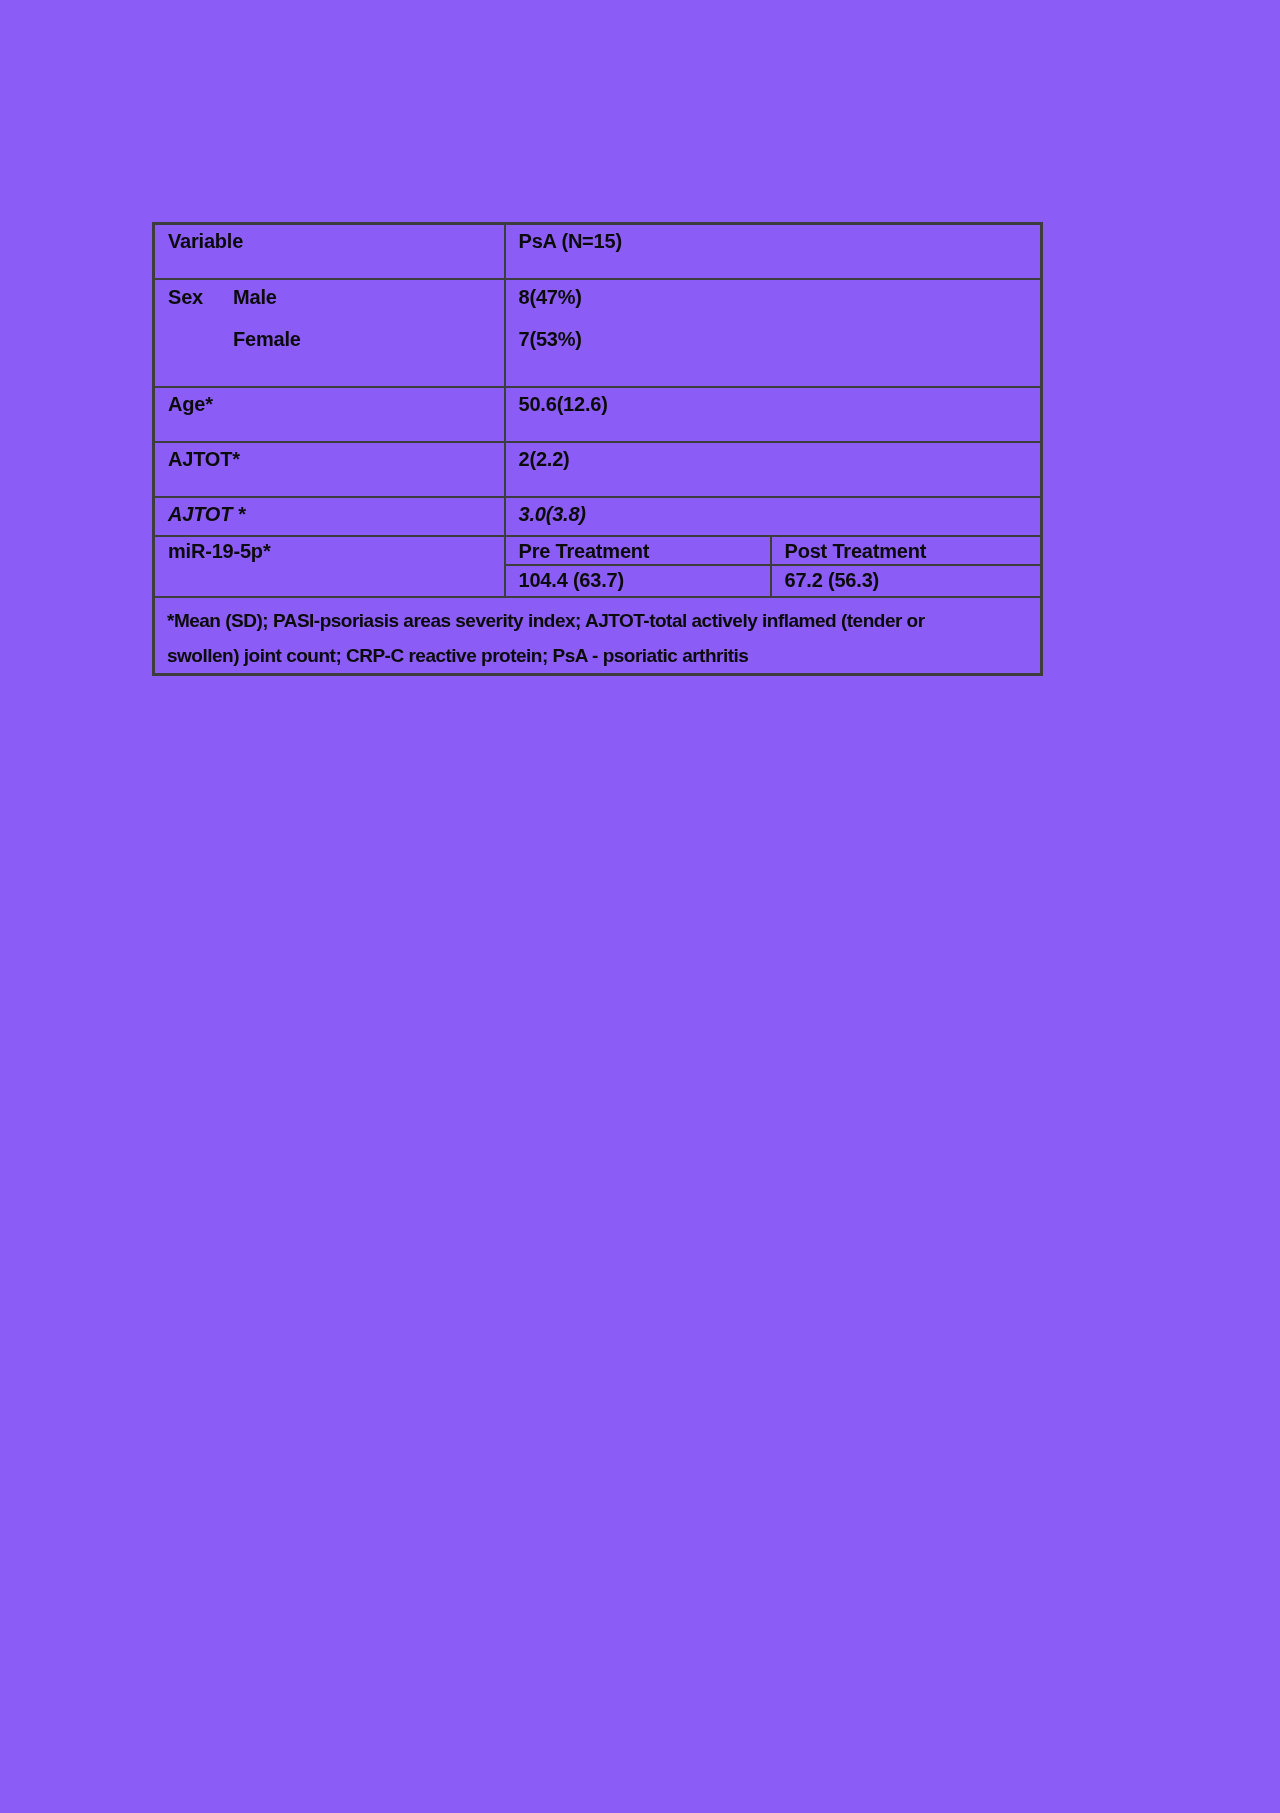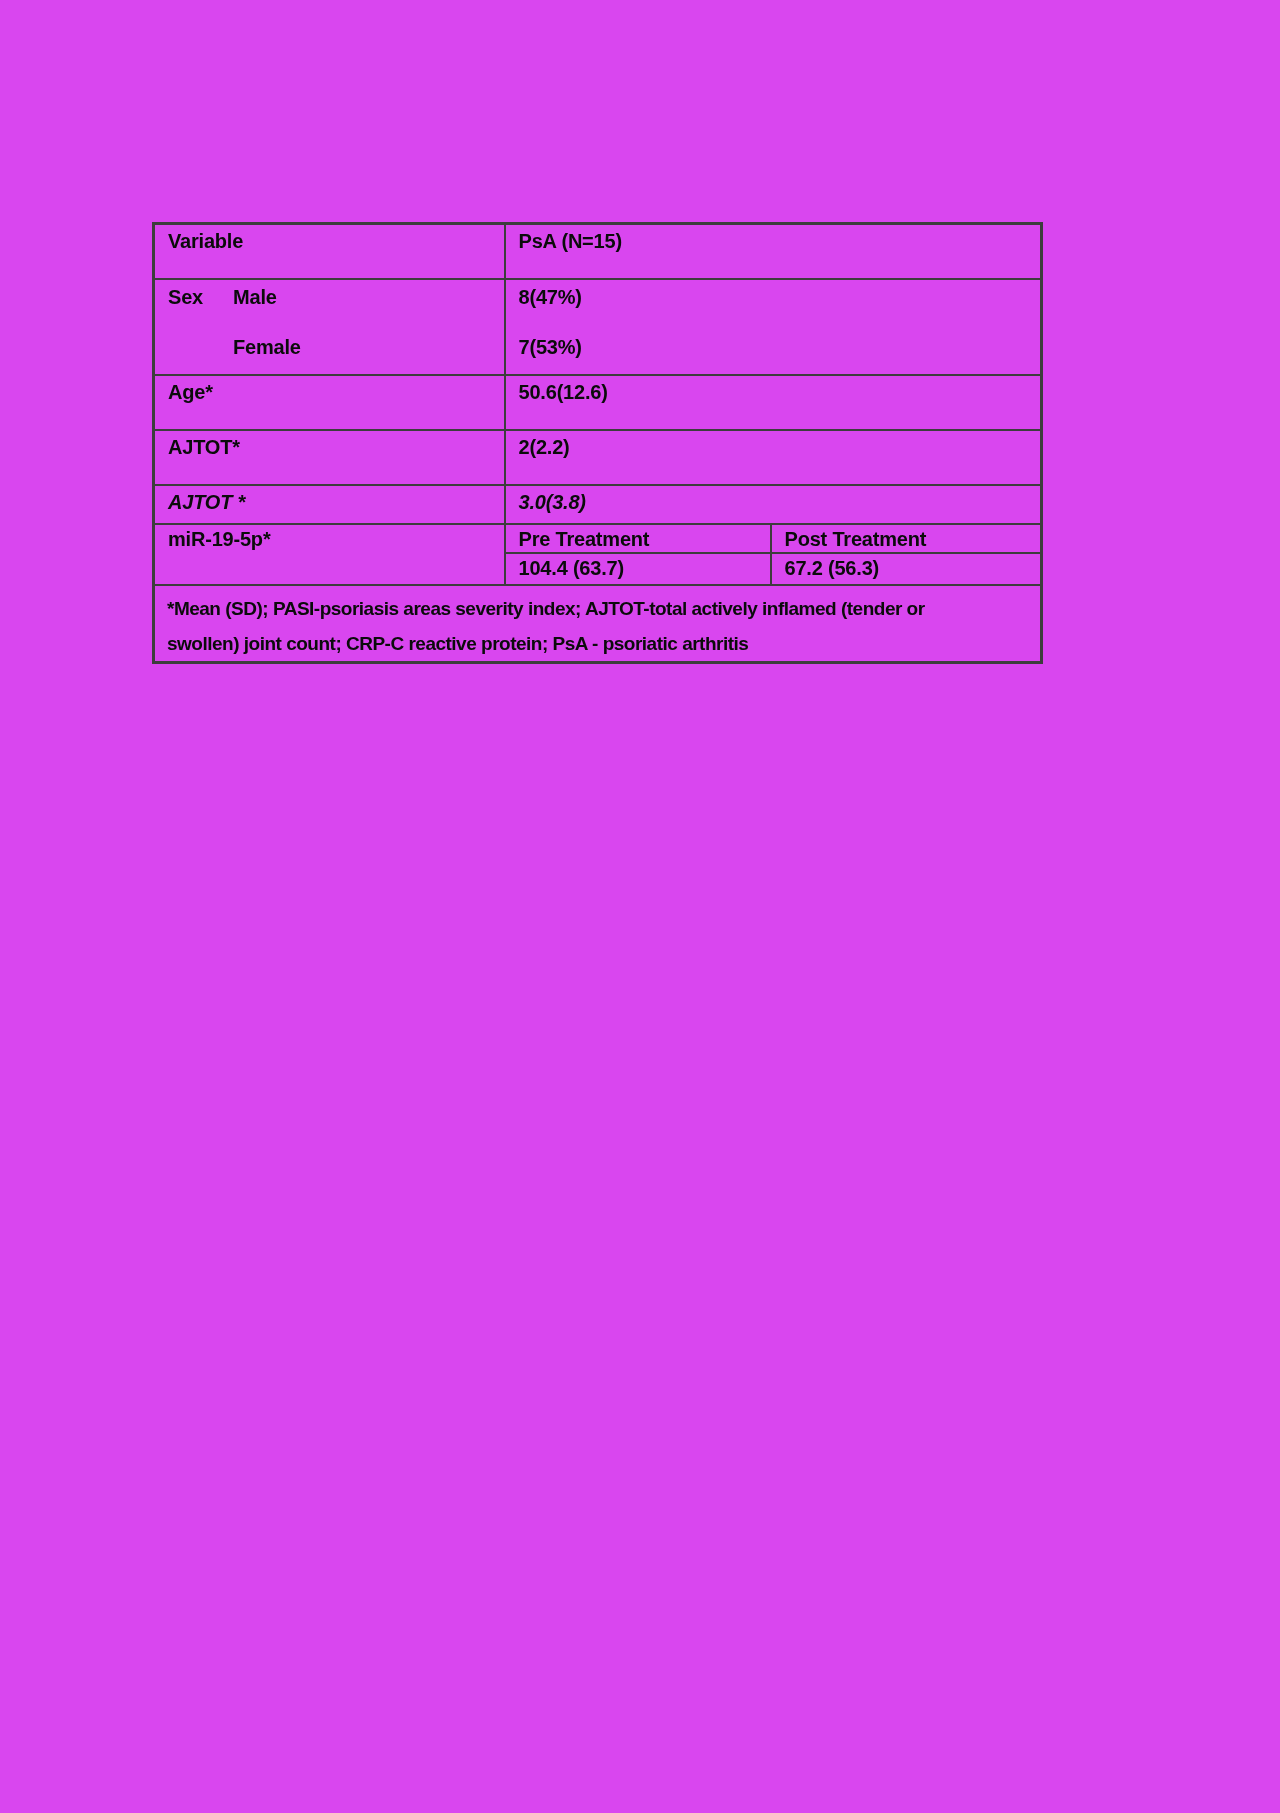--- a/index.html
+++ b/index.html
@@ -2,21 +2,21 @@
 <html><head>
 <meta charset="utf-8">
 <style>
   html, body { margin: 0; padding: 0; }
   body {
     width: 1280px; height: 1813px;
     background: #ffffff;
     position: relative;
     font-family: "Liberation Sans", sans-serif;
   }
-  .sheet { position: absolute; inset: 0; background: #d946ef; }
+  .sheet { position: absolute; inset: 0; background: #8b5cf6; }
 
   table.stats {
     position: absolute;
     left: 152px; top: 222px;
     width: 888px;
     border-collapse: collapse;
     table-layout: fixed;
     border: 3px solid #3d3d3d;
     color: #0b0b0b;
     font-weight: 700;
@@ -27,29 +27,29 @@
     border: 2px solid #3d3d3d;
     vertical-align: top;
     padding: 5px 8px 0 13px;
     overflow: hidden;
   }
   col.c1 { width: 351px; }
   col.c2 { width: 266px; }
   col.c3 { width: 271px; }
 
   tr.r-head   { height: 55px; }
-  tr.r-sex    { height: 96px; }
+  tr.r-sex    { height: 108px; }
   tr.r-simple { height: 55px; margin-top: 12px; }
   tr.r-ajtot  { height: 39px; font-style: italic; }
   tr.r-mirh   { height: 29px; }
   tr.r-mirv   { height: 32px; margin-top: 38px; }
   tr.r-foot   { height: 66px; }
 
   .line { line-height: 24px; }
-  .line2 { margin-top: 26px; }
+  .line2 { margin-top: 18px; }
   .sex-word { display: inline-block; width: 65px; }
 
   tr.r-mirh td, tr.r-mirv td { padding-top: 3px; line-height: 23px; }
 
   tr.r-foot td {
     padding: 5px 10px 0 12px;
     font-size: 19px;
     letter-spacing: -0.5px;
     line-height: 35px;
   }

